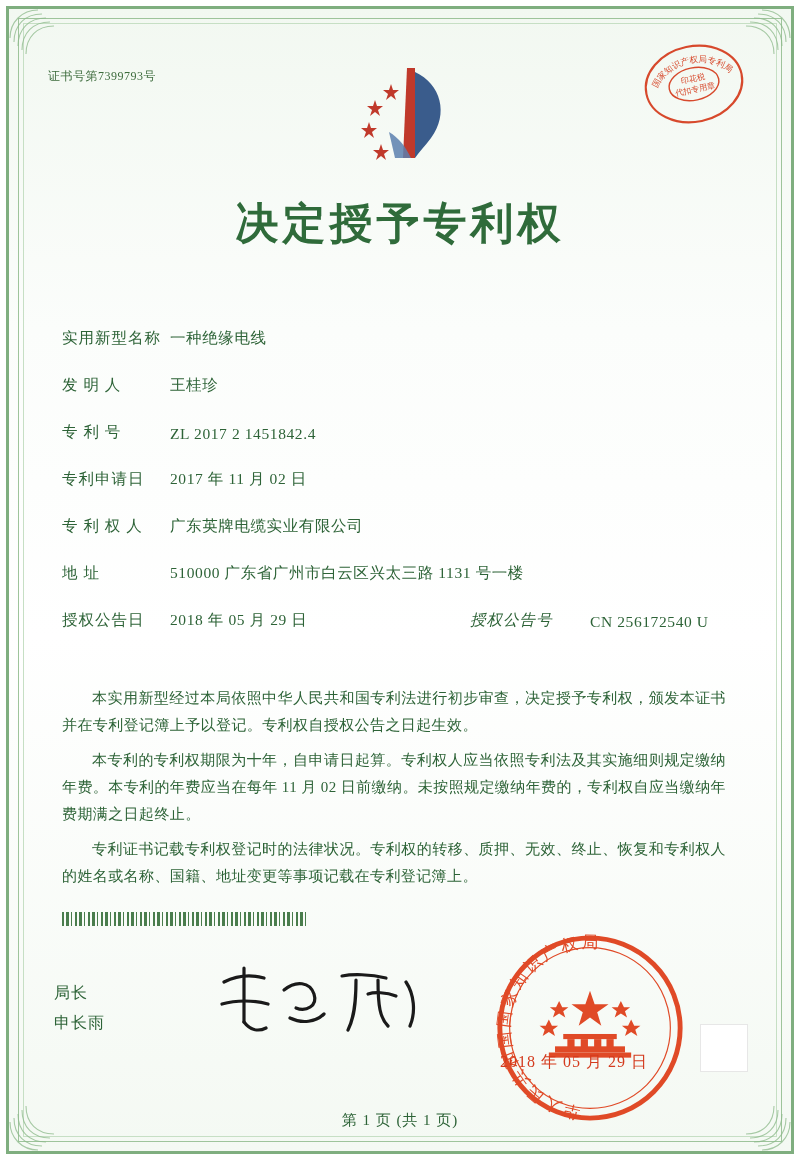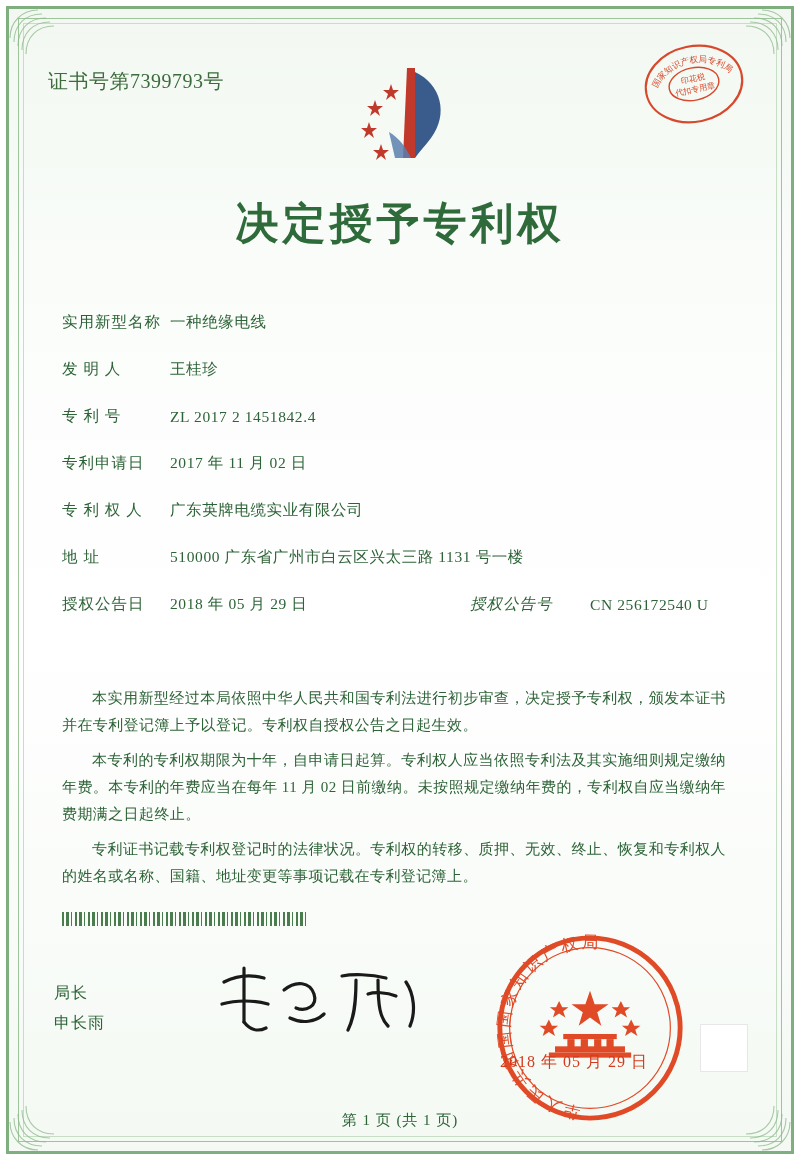--- a/index.html
+++ b/index.html
@@ -52,21 +52,21 @@
   .corner.tl { left: 8px; top: 8px; }
   .corner.tr { right: 8px; top: 8px; transform: scaleX(-1); }
   .corner.bl { left: 8px; bottom: 8px; transform: scaleY(-1); }
   .corner.br { right: 8px; bottom: 8px; transform: scale(-1,-1); }
 
   
   .cert-no {
     position: absolute;
     left: 48px;
     top: 68px;
-    font-size: 20px;
+    font-size: 12px;
     color: #3c6b3c;
     letter-spacing: .5px;
   }
   .logo {
     position: absolute;
     left: 345px;
     top: 62px;
     width: 120px;
     height: 110px;
   }
@@ -92,22 +92,23 @@
   .fields {
     position: absolute;
     left: 62px;
     top: 312px;
     width: 680px;
     color: #2d6337;
     font-size: 15.5px;
   }
   .field-row {
     display: flex;
-    align-items: center;
+    align-items: flex-end;
     margin-bottom: 26px;
+    margin-top: 16px;
   }
   .field-label {
     width: 108px;
     flex: 0 0 108px;
     letter-spacing: 1px;
     white-space: nowrap;
   }
   .field-value {
     flex: 1;
     letter-spacing: .6px;

